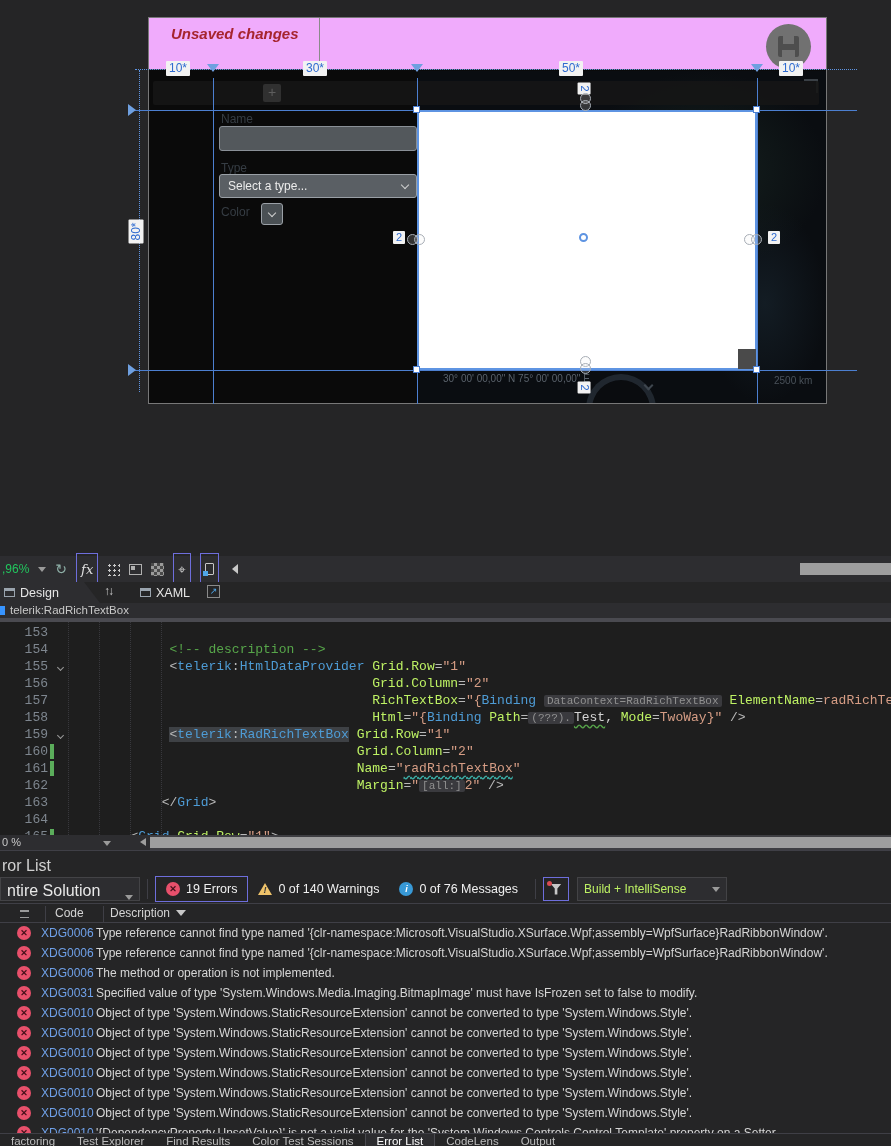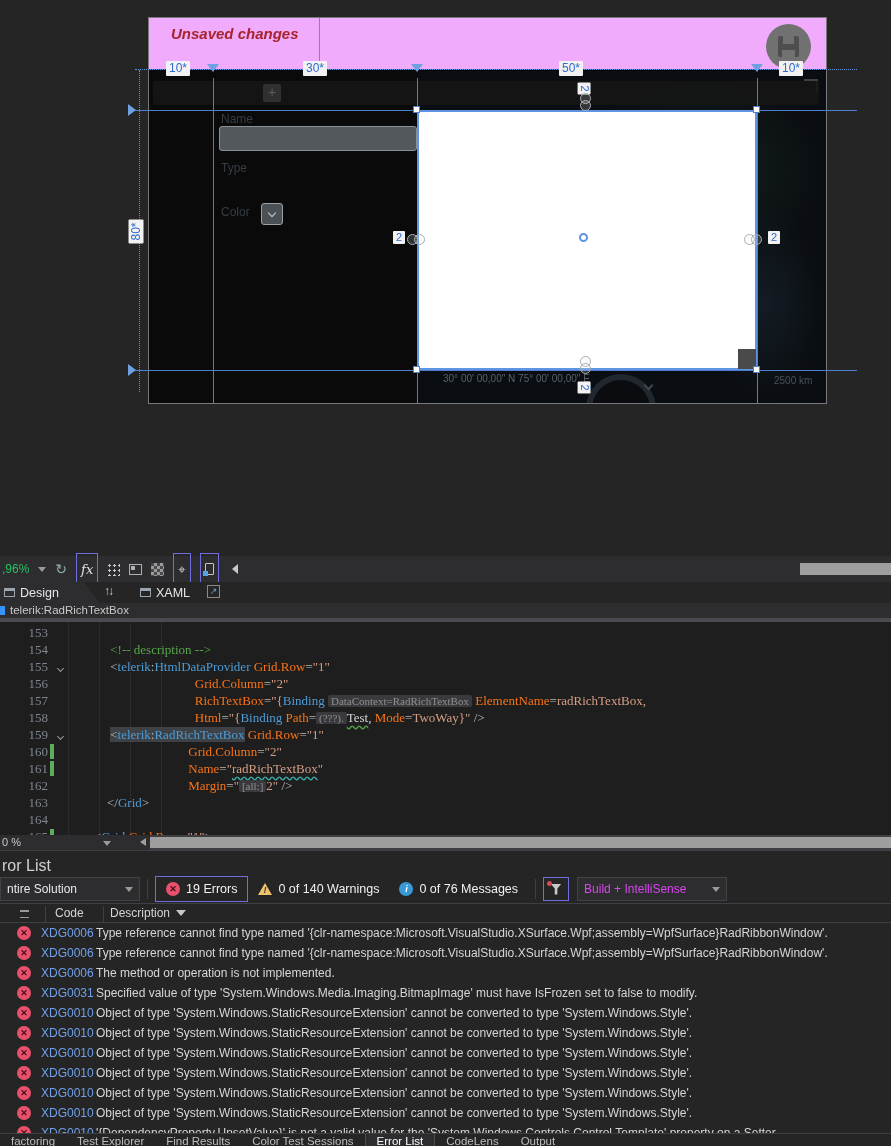--- a/index.html
+++ b/index.html
@@ -73,55 +73,55 @@
 .popout{position:absolute;left:207px;top:3px;width:13px;height:13px;border:1px solid #8a8a8a;color:#4fa6e8;font-size:9px;line-height:11px;text-align:center}
 
 .crumb{position:absolute;left:0;top:603px;width:891px;height:15px;background:#2d2d30}
 .crumbchip{position:absolute;left:0;top:3px;width:5px;height:9px;background:#3794ff}
 .crumbtext{position:absolute;left:10px;top:0;line-height:15px;font-size:11.5px;color:#c8c8c8}
 
 .editor{position:absolute;left:0;top:618px;width:891px;height:217px;background:#1e1e1e;overflow:hidden}
 .splitter{position:absolute;left:0;top:0;width:100%;height:4px;background:#4a4a50}
 .iguide{position:absolute;top:4px;bottom:0;border-left:1px dotted #38383d;z-index:0}
 .lines{position:absolute;left:0;top:6px;width:100%;z-index:1}
-.cl{height:17px;font-family:Liberation Serif, serif;font-size:13px;line-height:17px;white-space:pre}
+.cl{height:17px;font-family:Liberation Mono, monospace;font-size:13px;line-height:17px;white-space:pre}
 .cl .ln{display:inline-block;width:50px;text-align:right;color:#7e868f;padding-right:2px;vertical-align:top}
 .cl .gbar{display:inline-block;width:4px;height:15px;margin:1px 1px 0 0;vertical-align:top}
 .cl .gbar.on{background:#5bad5b}
 .cl .fold{display:inline-block;width:13px;vertical-align:top}
 .cl .fold .fchev{width:5px;height:5px;border-right:1.3px solid #9a9a9a;border-bottom:1.3px solid #9a9a9a;transform:rotate(45deg);display:inline-block;margin:4px 0 0 3px}
 .cl .code{white-space:pre}
-.cm{color:#57a64a}.tag{color:#4e9cd6}.attr{color:#f97316}.val{color:#d69d85}.p{color:#b9b9b9}.tx{color:#d4d4d4}
+.cm{color:#57a64a}.tag{color:#4e9cd6}.attr{color:#bef264}.val{color:#d69d85}.p{color:#b9b9b9}.tx{color:#d4d4d4}
 .hint{background:#3a3a3e;color:#909090;border-radius:2px;padding:0 3px;font-size:11px}
 .hl{background:#3e4145}
 .wavy{text-decoration-line:underline;text-decoration-style:wavy;text-decoration-color:#3bb0a8;text-underline-offset:3px}
 .sq{color:#d4d4d4;text-decoration-line:underline;text-decoration-style:wavy;text-decoration-color:#57a64a;text-underline-offset:3px}
 
 .estatus{position:absolute;left:0;top:835px;width:891px;height:15px;background:#2d2d30}
 .ezoom{position:absolute;left:2px;top:1px;font-size:11px;color:#c8c8c8}
 .ezarrow{position:absolute;left:103px;top:6px}
 .eleft{position:absolute;left:140px;top:3px;width:0;height:0;border-top:4px solid transparent;border-bottom:4px solid transparent;border-right:6px solid #9e9e9e}
 .etrack{position:absolute;left:150px;top:0;right:0;height:15px;background:#3e3e42}
 .ethumb{position:absolute;left:0;top:2px;right:0;height:11px;background:#9e9e9e}
 
 .epanel{position:absolute;left:0;top:850px;width:891px;height:283px;background:#252526;border-top:1px solid #3f3f46}
 .etitle{position:absolute;left:2px;top:6px;font-size:16px;color:#d0d0d0}
 .etoolbar{position:absolute;left:0;top:24px;height:28px;display:flex;align-items:center}
-.scombo{width:140px;height:24px;background:#2d2d30;border:1px solid #434346;display:flex;align-items:center;justify-content:space-between;padding:0 6px;color:#e8e8e8;font-size:12px}
+.scombo{width:140px;height:24px;background:#2d2d30;border:1px solid #434346;display:flex;align-items:flex-end;justify-content:space-between;padding:0 6px;color:#e8e8e8;font-size:16px}
 .vsep{width:1px;height:20px;background:#3f3f46;margin:0 7px}
 .errbtn{height:26px;border:1px solid #6e6edc;display:flex;align-items:center;gap:6px;padding:0 10px;color:#f0f0f0;font-size:12.5px}
 .flatbtn{height:26px;display:flex;align-items:center;gap:6px;padding:0 10px;color:#f0f0f0;font-size:12.5px}
 .errdot{width:14px;height:14px;border-radius:50%;background:#e8506b;color:#441019;font-size:9px;font-weight:bold;line-height:14px;text-align:center}
 .warntri{width:0;height:0;border-left:7px solid transparent;border-right:7px solid transparent;border-bottom:12px solid #efc36a;position:relative}
 .warntri::after{content:"!";position:absolute;left:-2px;top:2px;color:#3a3a3a;font-size:9px;font-weight:bold}
 .infodot{width:14px;height:14px;border-radius:50%;background:#3899d6;color:#fff;font-size:9px;font-weight:bold;font-style:italic;line-height:14px;text-align:center}
 .filterbtn{width:26px;height:24px;border:1px solid #6e6edc;display:flex;align-items:center;justify-content:center;position:relative}
 .funnel{width:11px;height:11px;background:#c8c8c8;clip-path:polygon(0 0,100% 0,62% 45%,62% 100%,38% 100%,38% 45%)}
 .filterbtn .rdot{position:absolute;left:3px;top:3px;width:5px;height:5px;border-radius:50%;background:#d94a52}
-.bcombo{width:150px;height:24px;background:#2d2d30;border:1px solid #434346;display:flex;align-items:center;justify-content:space-between;padding:0 6px;color:#d946ef;font-size:12px;margin-left:8px}
+.bcombo{width:150px;height:24px;background:#2d2d30;border:1px solid #434346;display:flex;align-items:center;justify-content:space-between;padding:0 6px;color:#bef264;font-size:12px;margin-left:8px}
 .ehead{position:absolute;left:0;top:52px;width:891px;height:20px;border-top:1px solid #3f3f46;border-bottom:1px solid #3f3f46;color:#d4d4d4;font-size:12px}
 .sevic{position:absolute;left:20px;top:6px;width:9px;height:8px;border-top:2px solid #9a9a9a;border-bottom:1px solid #9a9a9a}
 .hcode{position:absolute;left:55px;top:2px}
 .hdiv1{position:absolute;left:45px;top:2px;width:1px;height:16px;background:#3f3f46}
 .hdiv2{position:absolute;left:103px;top:2px;width:1px;height:16px;background:#3f3f46}
 .hdesc{position:absolute;left:110px;top:2px;display:flex;align-items:center;gap:6px}
 .sortarrow{width:0;height:0;border-left:5px solid transparent;border-right:5px solid transparent;border-top:6px solid #c8c8c8}
 .erows{position:absolute;left:0;top:72px;width:891px;height:211px;overflow:hidden}
 .erow{height:20px;display:flex;align-items:center}
 .eicon{width:14px;height:14px;border-radius:50%;background:#e8506b;color:#441019;font-size:9px;font-weight:bold;line-height:14px;text-align:center;margin-left:17px;flex:none}
@@ -152,20 +152,24 @@
     <span class="mscale">2500 km</span>
     <div class="compass"></div>
     <i class="mchev"></i>
     <div class="mapcorner"></div>
     <div class="strip">
       <div class="plus">+</div>
     </div>
     <span class="flabel l1">Name</span>
     <div class="tinput"></div>
     <span class="flabel l2">Type</span>
+    <div class="combo">
+      <span>Select a type...</span>
+      <i class="chev"></i>
+    </div>
     <span class="flabel l3">Color</span>
     <div class="colorbtn">
         <i class="chev"></i>
       </div>
   </div>
 
   <div class="gdh" style="left:135px;top:69px;width:722px"></div>
   <div class="gdv" style="left:139px;top:70px;height:322px"></div>
   <i class="trid" style="left:207px;top:64px"></i>
   <i class="trid" style="left:411px;top:64px"></i>

